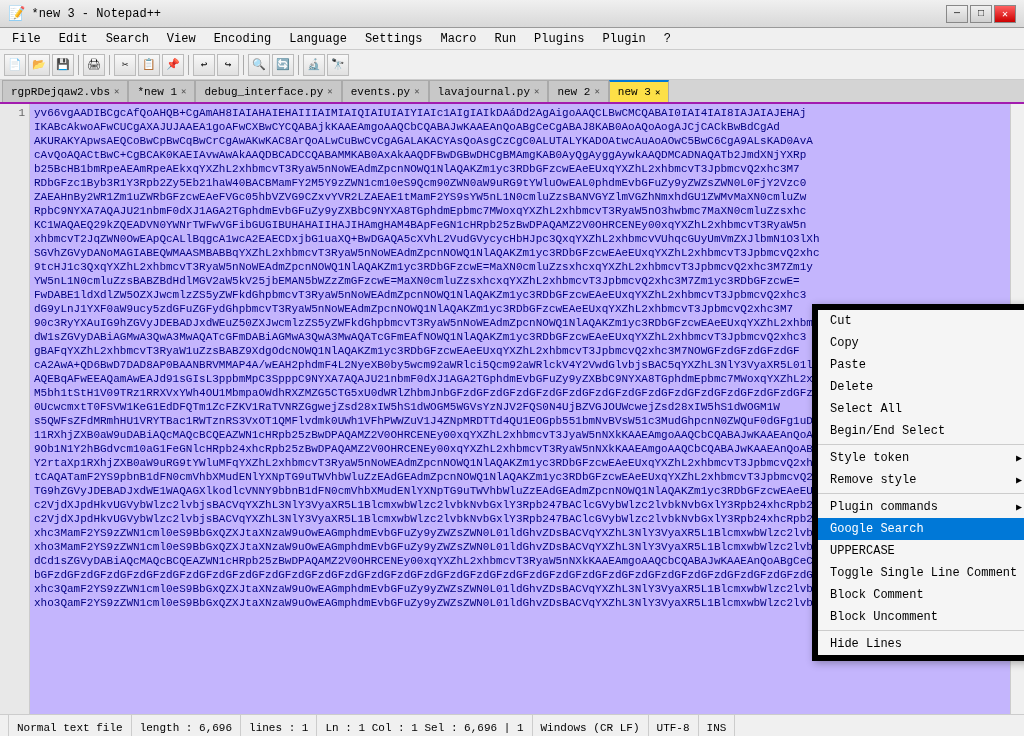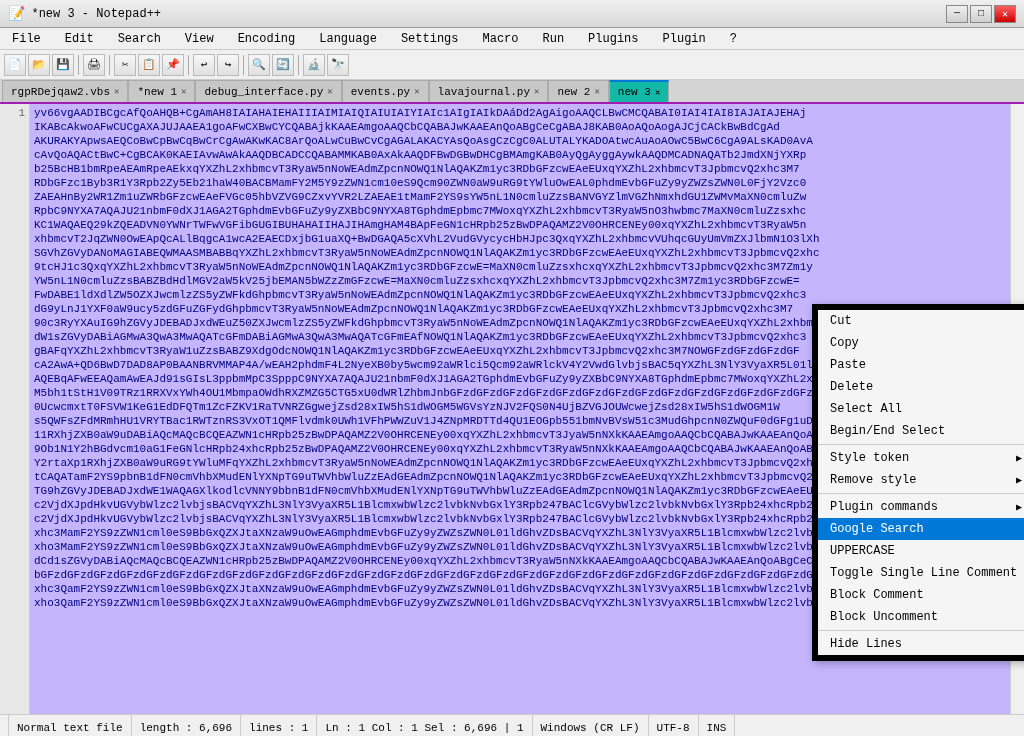--- a/index.html
+++ b/index.html
@@ -27,21 +27,21 @@
     .win-btn.close { background: linear-gradient(to bottom, #ff6060, #cc0000); color: white; }
 
     
     #menu-bar {
       background: #f0f0f0;
       height: 22px;
       display: flex;
       align-items: center;
       padding: 0 4px;
       border-bottom: 1px solid #ccc;
-      gap: 8px;
+      gap: 2px;
     }
     .menu-item {
       padding: 2px 8px;
       font-size: 12px;
       cursor: pointer;
       height: 100%;
       display: flex; align-items: center;
     }
 
     
@@ -78,21 +78,21 @@
       height: 22px;
       padding: 0 8px;
       background: #c8c8c8;
       border: 1px solid #aaa;
       border-bottom: none;
       font-size: 11px;
       display: flex; align-items: center; gap: 4px;
       cursor: pointer;
       white-space: nowrap;
     }
-    .tab.active { background: #14b8a6; border-top: 2px solid #0078d7; }
+    .tab.active { background: #fde047; border-top: 2px solid #0078d7; }
     .tab .close-x { font-size: 9px; color: #555; cursor: pointer; }
     .tab.active .close-x { color: #000; }
 
     
     #main-area {
       display: flex;
       height: calc(736px - 28px - 22px - 30px - 24px - 22px);
       position: relative;
     }
 

